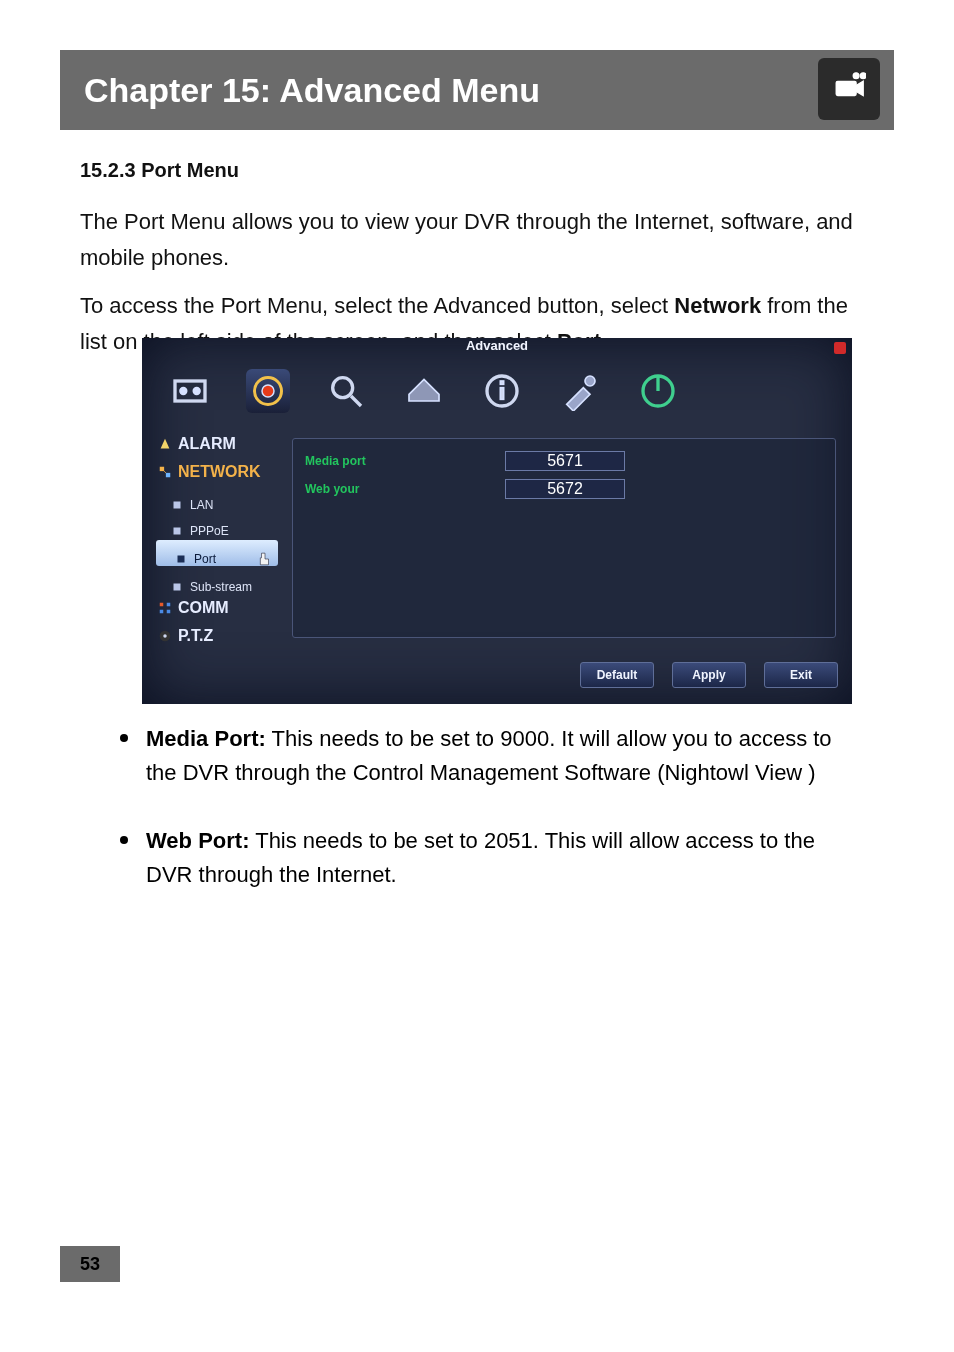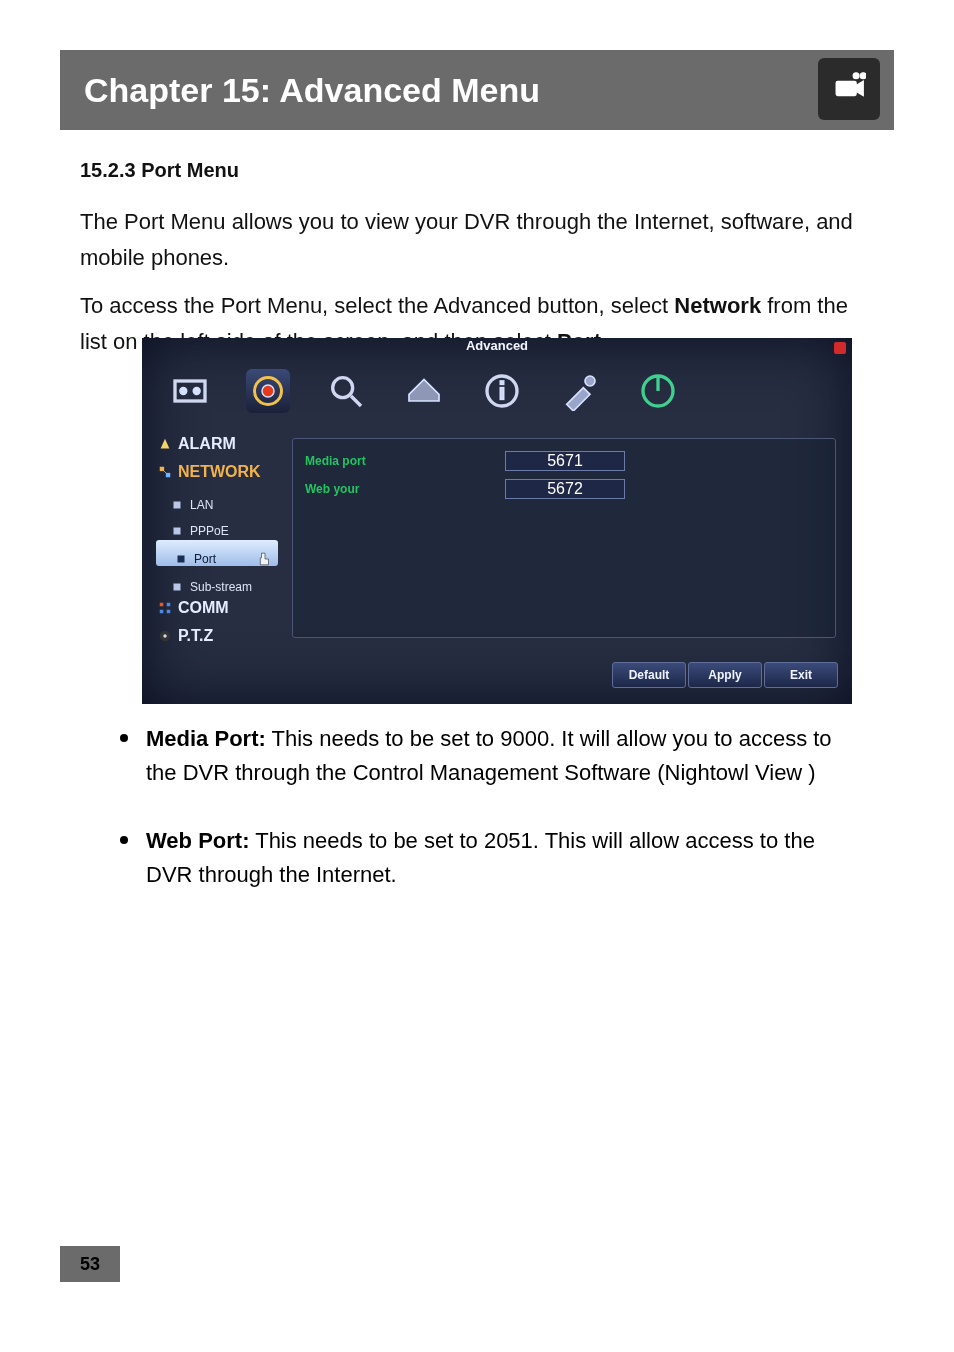--- a/index.html
+++ b/index.html
@@ -82,21 +82,21 @@
   .field-row.r2 { top:38px; }
   .field-label { width:200px; font-weight:bold; font-size:12px; color:#22c55e; }
   .field-input {
     width:120px; height:20px; border:1px solid #6b7aa6;
     background:#1e2745; color:#fff; font-size:16px;
     text-align:center; display:flex; align-items:center; justify-content:center;
     cursor:text;
   }
 
   .shot .buttons {
-    position:absolute; right:14px; bottom:16px; display:flex; gap:2px;
+    position:absolute; right:14px; bottom:16px; display:flex; gap:18px;
   }
   .dvr-btn {
     min-width:74px; height:26px; padding:0 10px;
     border:1px solid #5f6e98; border-radius:3px;
     background:linear-gradient(#3b4b7a,#1c2748);
     color:#f0f4ff; font-size:12px; font-weight:bold;
     display:flex; align-items:center; justify-content:center;
     cursor:pointer;
   }
 

